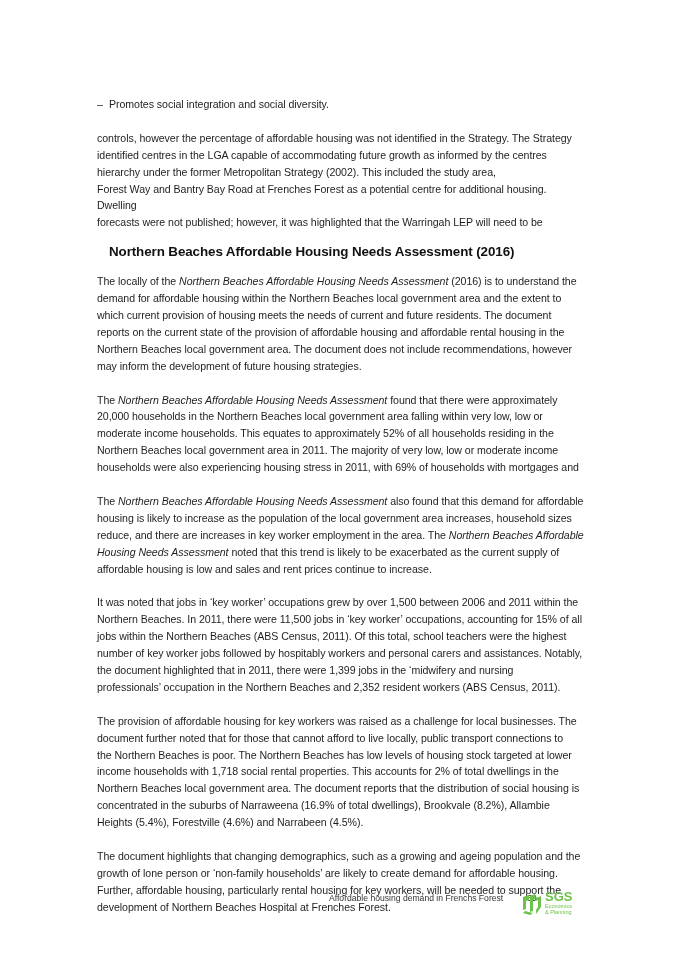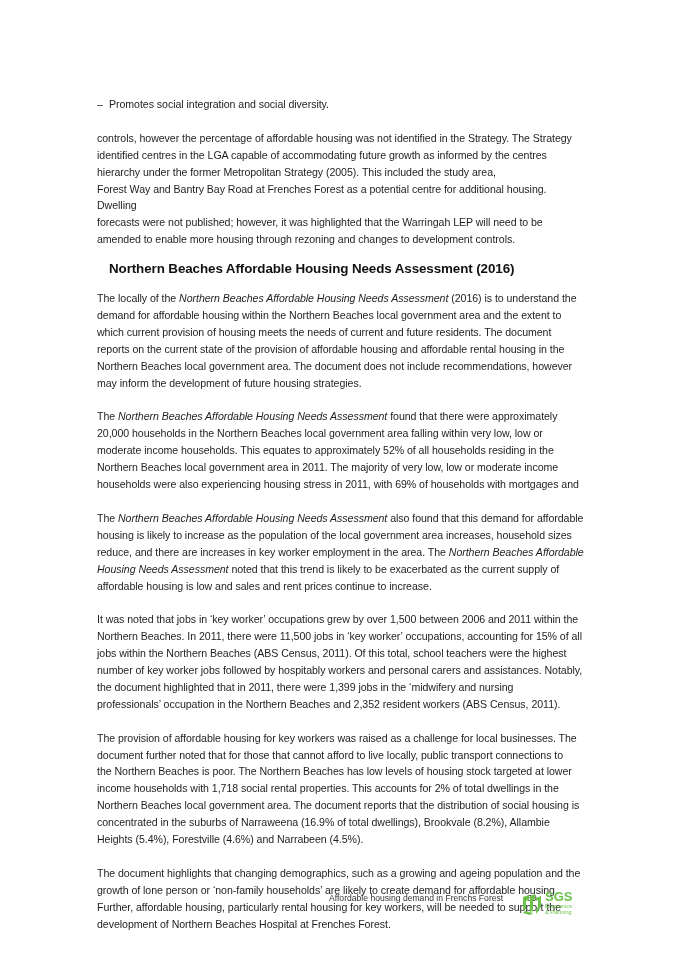--- a/index.html
+++ b/index.html
@@ -27,24 +27,23 @@
 
   <div class="p bullet">
     <span class="dash">–</span>
     <span>Promotes social integration and social diversity.</span>
   </div>
   <div class="gap"></div>
 
   <div class="p">
     <div>controls, however the percentage of affordable housing was not identified in the Strategy. The Strategy</div>
     <div>identified centres in the LGA capable of accommodating future growth as informed by the centres</div>
-    <div>hierarchy under the former Metropolitan Strategy (2005). This included the study area,</div>
+    <div>hierarchy under the former Metropolitan Strategy (2002). This included the study area,</div>
     <div>Forest Way and Bantry Bay Road at Frenches Forest as a potential centre for additional housing. Dwelling</div>
     <div>forecasts were not published; however, it was highlighted that the Warringah LEP will need to be</div>
-    <div>amended to enable more housing through rezoning and changes to development controls.</div>
   </div>
 
   <div class="heading-wrap">
     <h2>Northern Beaches Affordable Housing Needs Assessment (2016)</h2>
   </div>
 
   <div class="p">
     <div><span>The locally of the </span><em>Northern Beaches Affordable Housing Needs Assessment</em><span> (2016) is to understand the</span></div>
     <div>demand for affordable housing within the Northern Beaches local government area and the extent to</div>
     <div>which current provision of housing meets the needs of current and future residents. The document</div>

